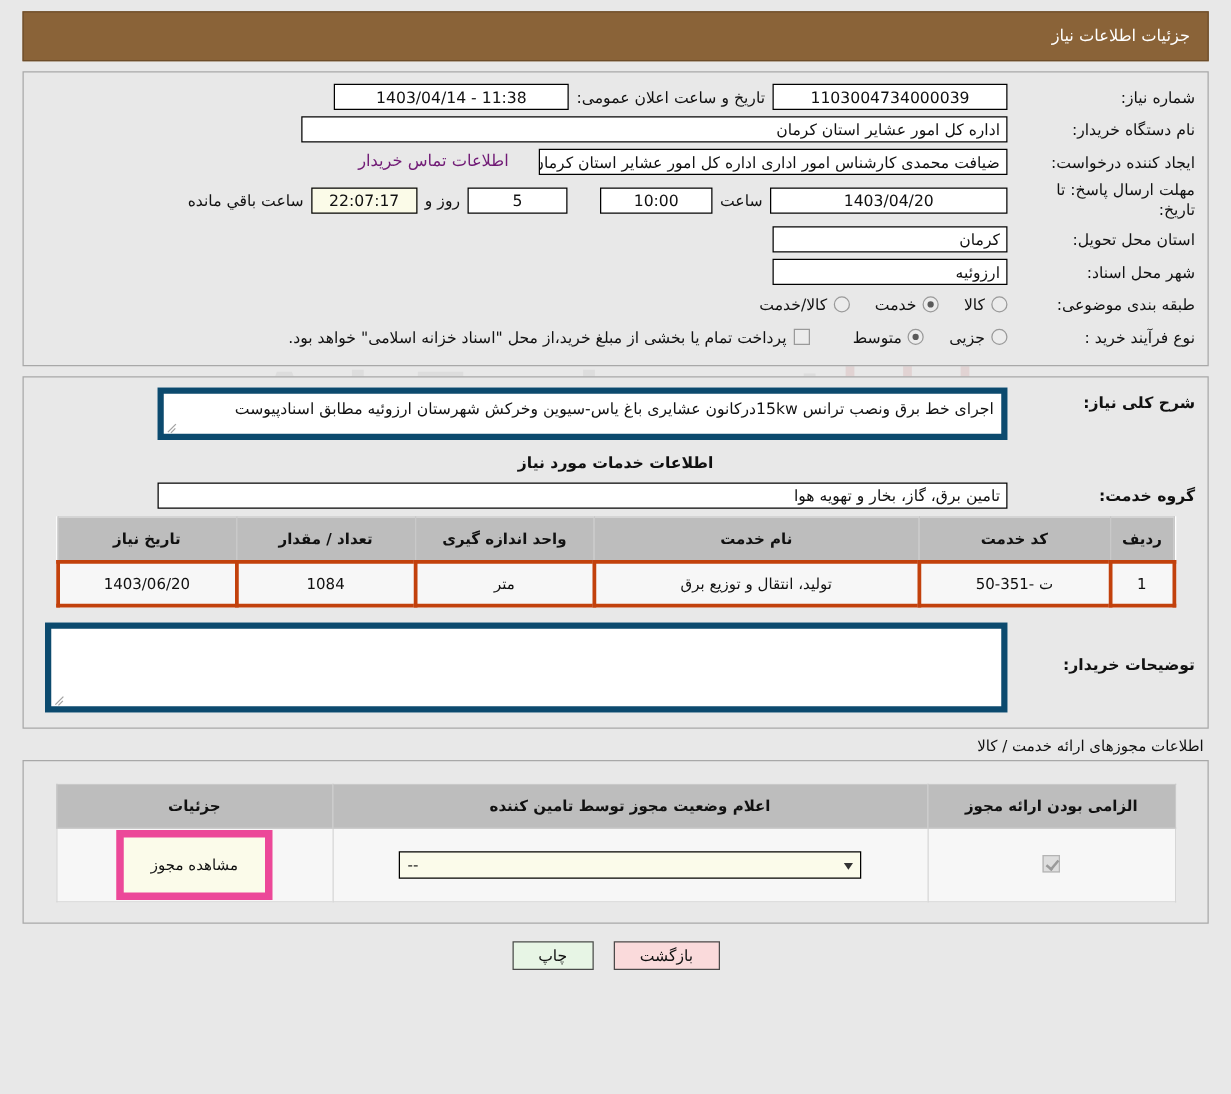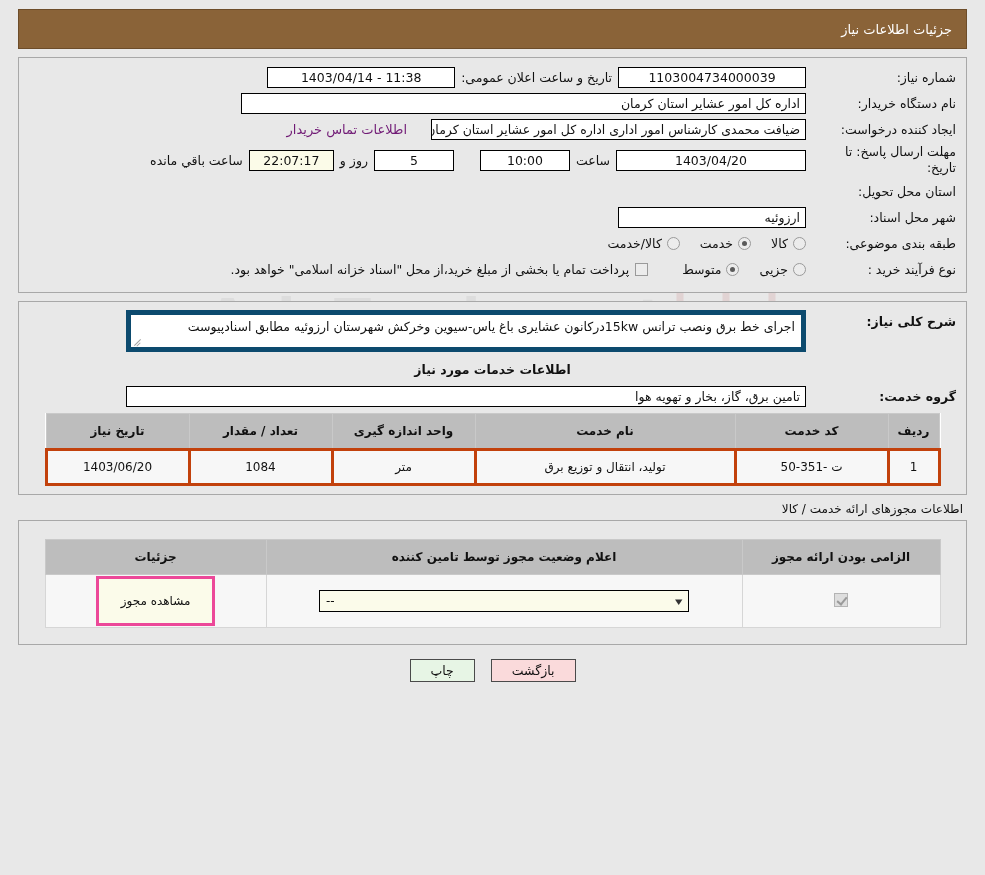--- a/index.html
+++ b/index.html
@@ -285,21 +285,21 @@
     color: #111;
   }
   .select-fake .caret {
     font-size: 11px;
     color: #333;
     transform: scaleX(1.35);
     line-height: 1;
   }
   .btn-view {
     display: inline-block;
-    border: 3px solid #ec4899;
+    border: 6px solid #ec4899;
     background: #fbfbea;
     padding: 15px 22px;
     font-size: 12px;
     cursor: pointer;
     color: #111;
   }
   .cbx-checked {
     width: 14px; height: 14px;
     border: 1px solid #b4b4b4;
     background: #dedede;
@@ -378,20 +378,21 @@
       <span class="inline-txt">ساعت</span>
       <span class="fld w-time num">10:00</span>
       <span class="fld w-days num" style="margin-right:26px">5</span>
       <span class="inline-txt">روز و</span>
       <span class="fld w-count num">22:07:17</span>
       <span class="inline-txt">ساعت باقي مانده</span>
     </div>
 
     <div class="frow">
       <span class="lbl">استان محل تحویل:</span>
+      <span class="fld w-prov rt">کرمان</span>
     </div>
 
     <div class="frow">
       <span class="lbl">شهر محل اسناد:</span>
       <span class="fld w-city rt">ارزوئیه</span>
     </div>
 
     <div class="frow">
       <span class="lbl">طبقه بندی موضوعی:</span>
       <label class="radio-wrap">
@@ -461,20 +462,27 @@
           <td>1</td>
           <td class="ltr">ت -351-50</td>
           <td>تولید، انتقال و توزیع برق</td>
           <td>متر</td>
           <td class="ltr">1084</td>
           <td class="ltr">1403/06/20</td>
         </tr>
       </tbody>
     </table>
 
+    <div class="frow" style="align-items:flex-start;margin-top:12px">
+      <span class="lbl bold-lbl" style="padding-top:26px">توضیحات خریدار:</span>
+      <span class="ta" style="width:770px;height:72px">
+        <span></span>
+        <span class="grip"></span>
+      </span>
+    </div>
 
   </div>
 </div>
 
 <div class="subtitle-line">اطلاعات مجوزهای ارائه خدمت / کالا</div>
 
 <div class="panel" style="margin-top:4px;padding-bottom:16px">
   <table class="permits">
     <thead>
       <tr>

